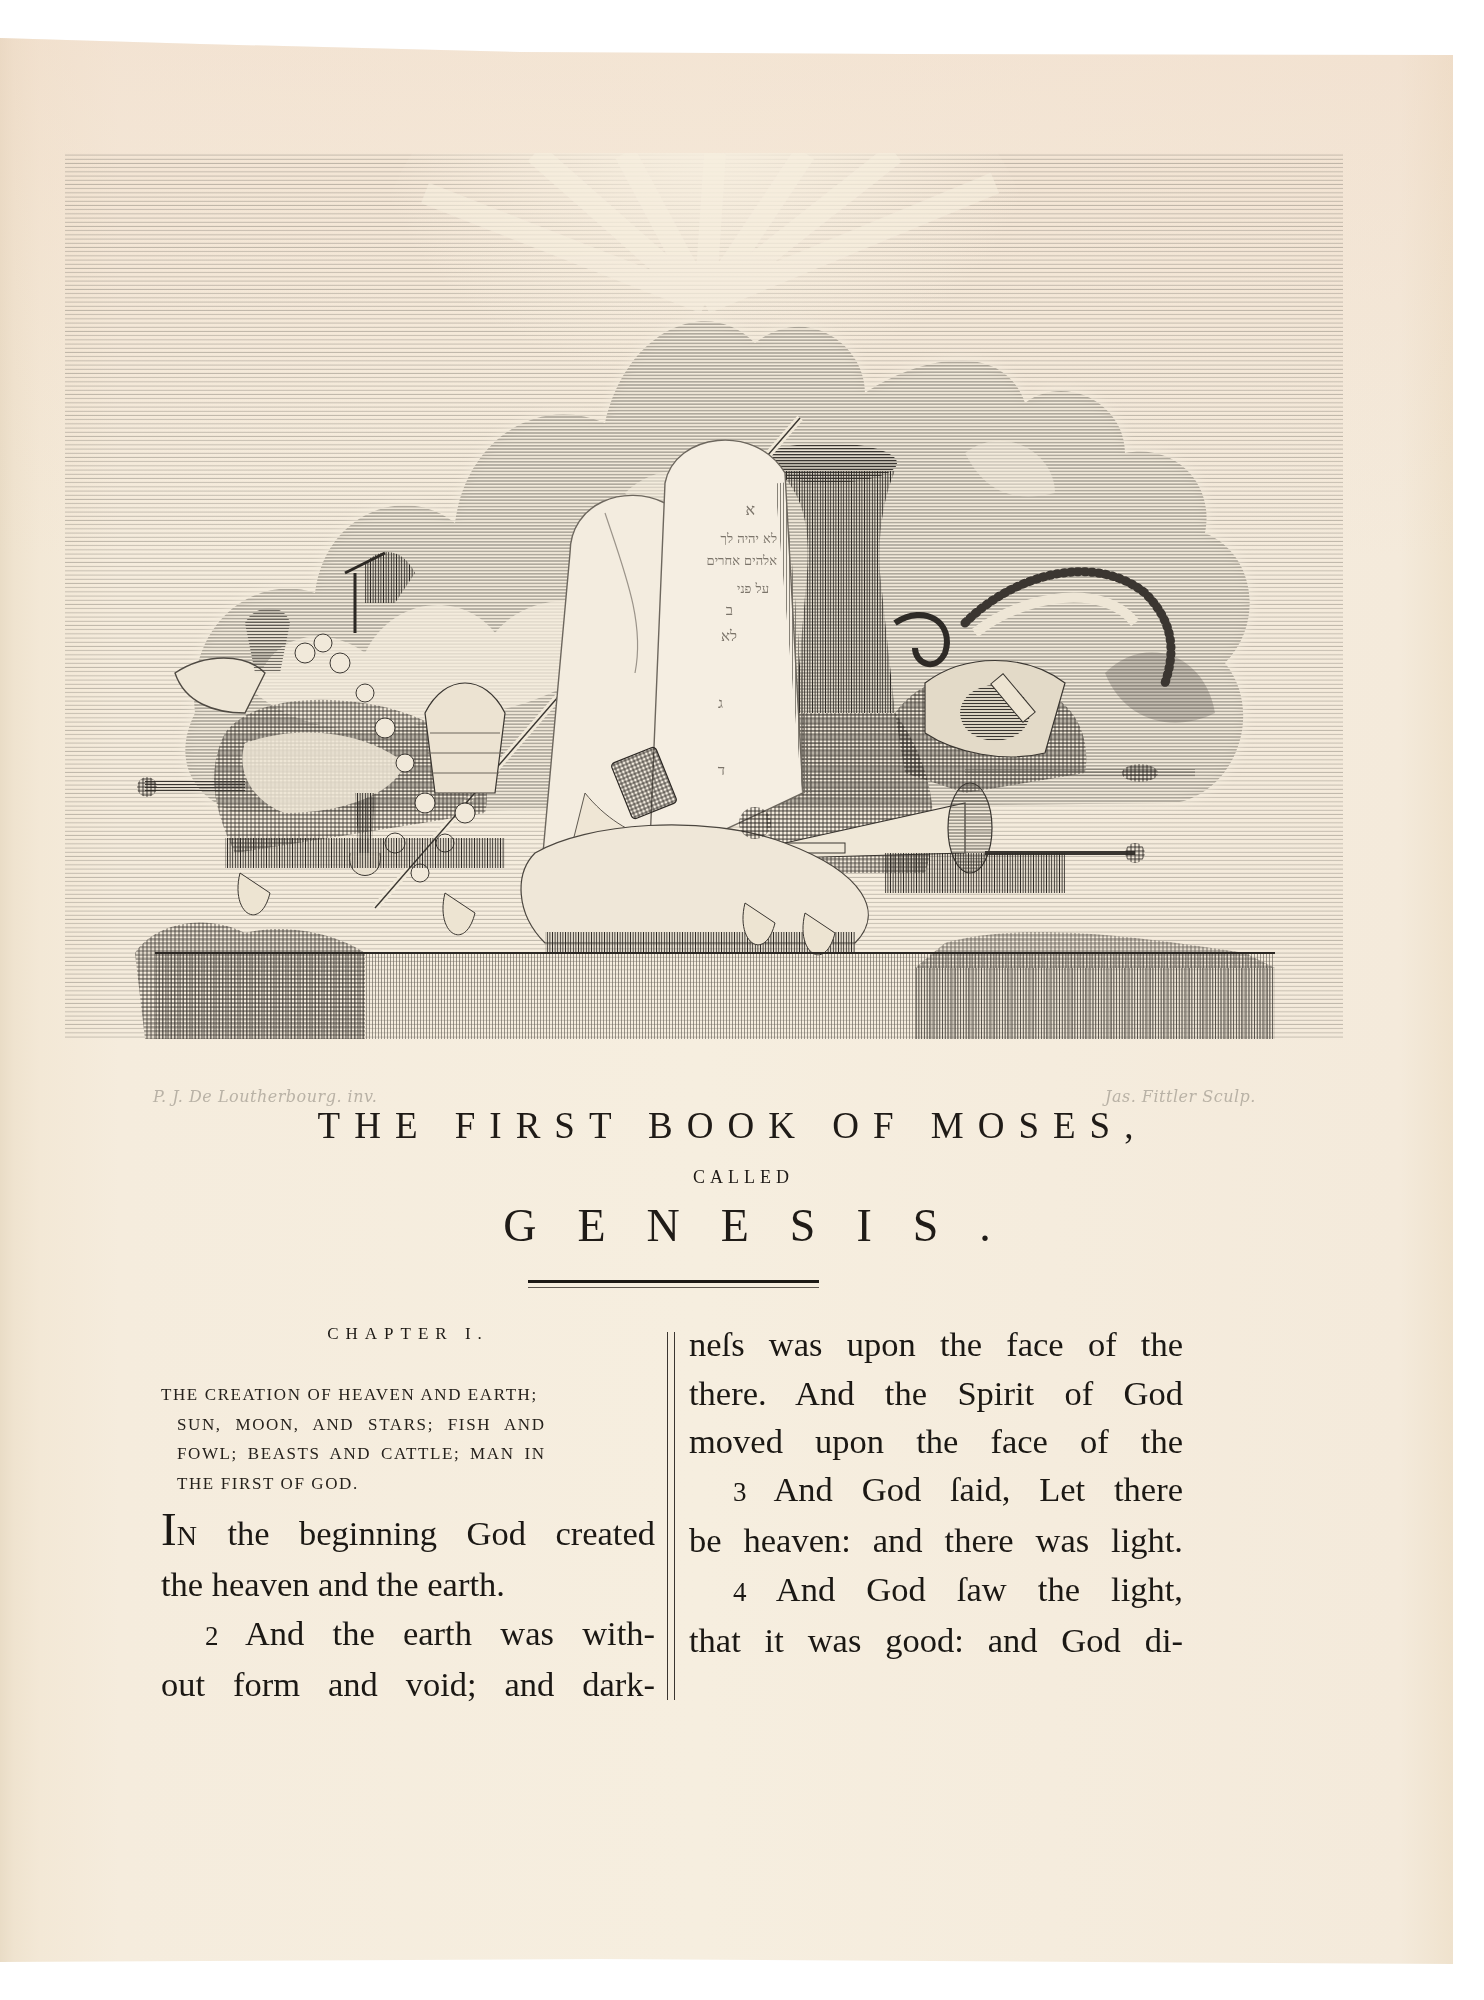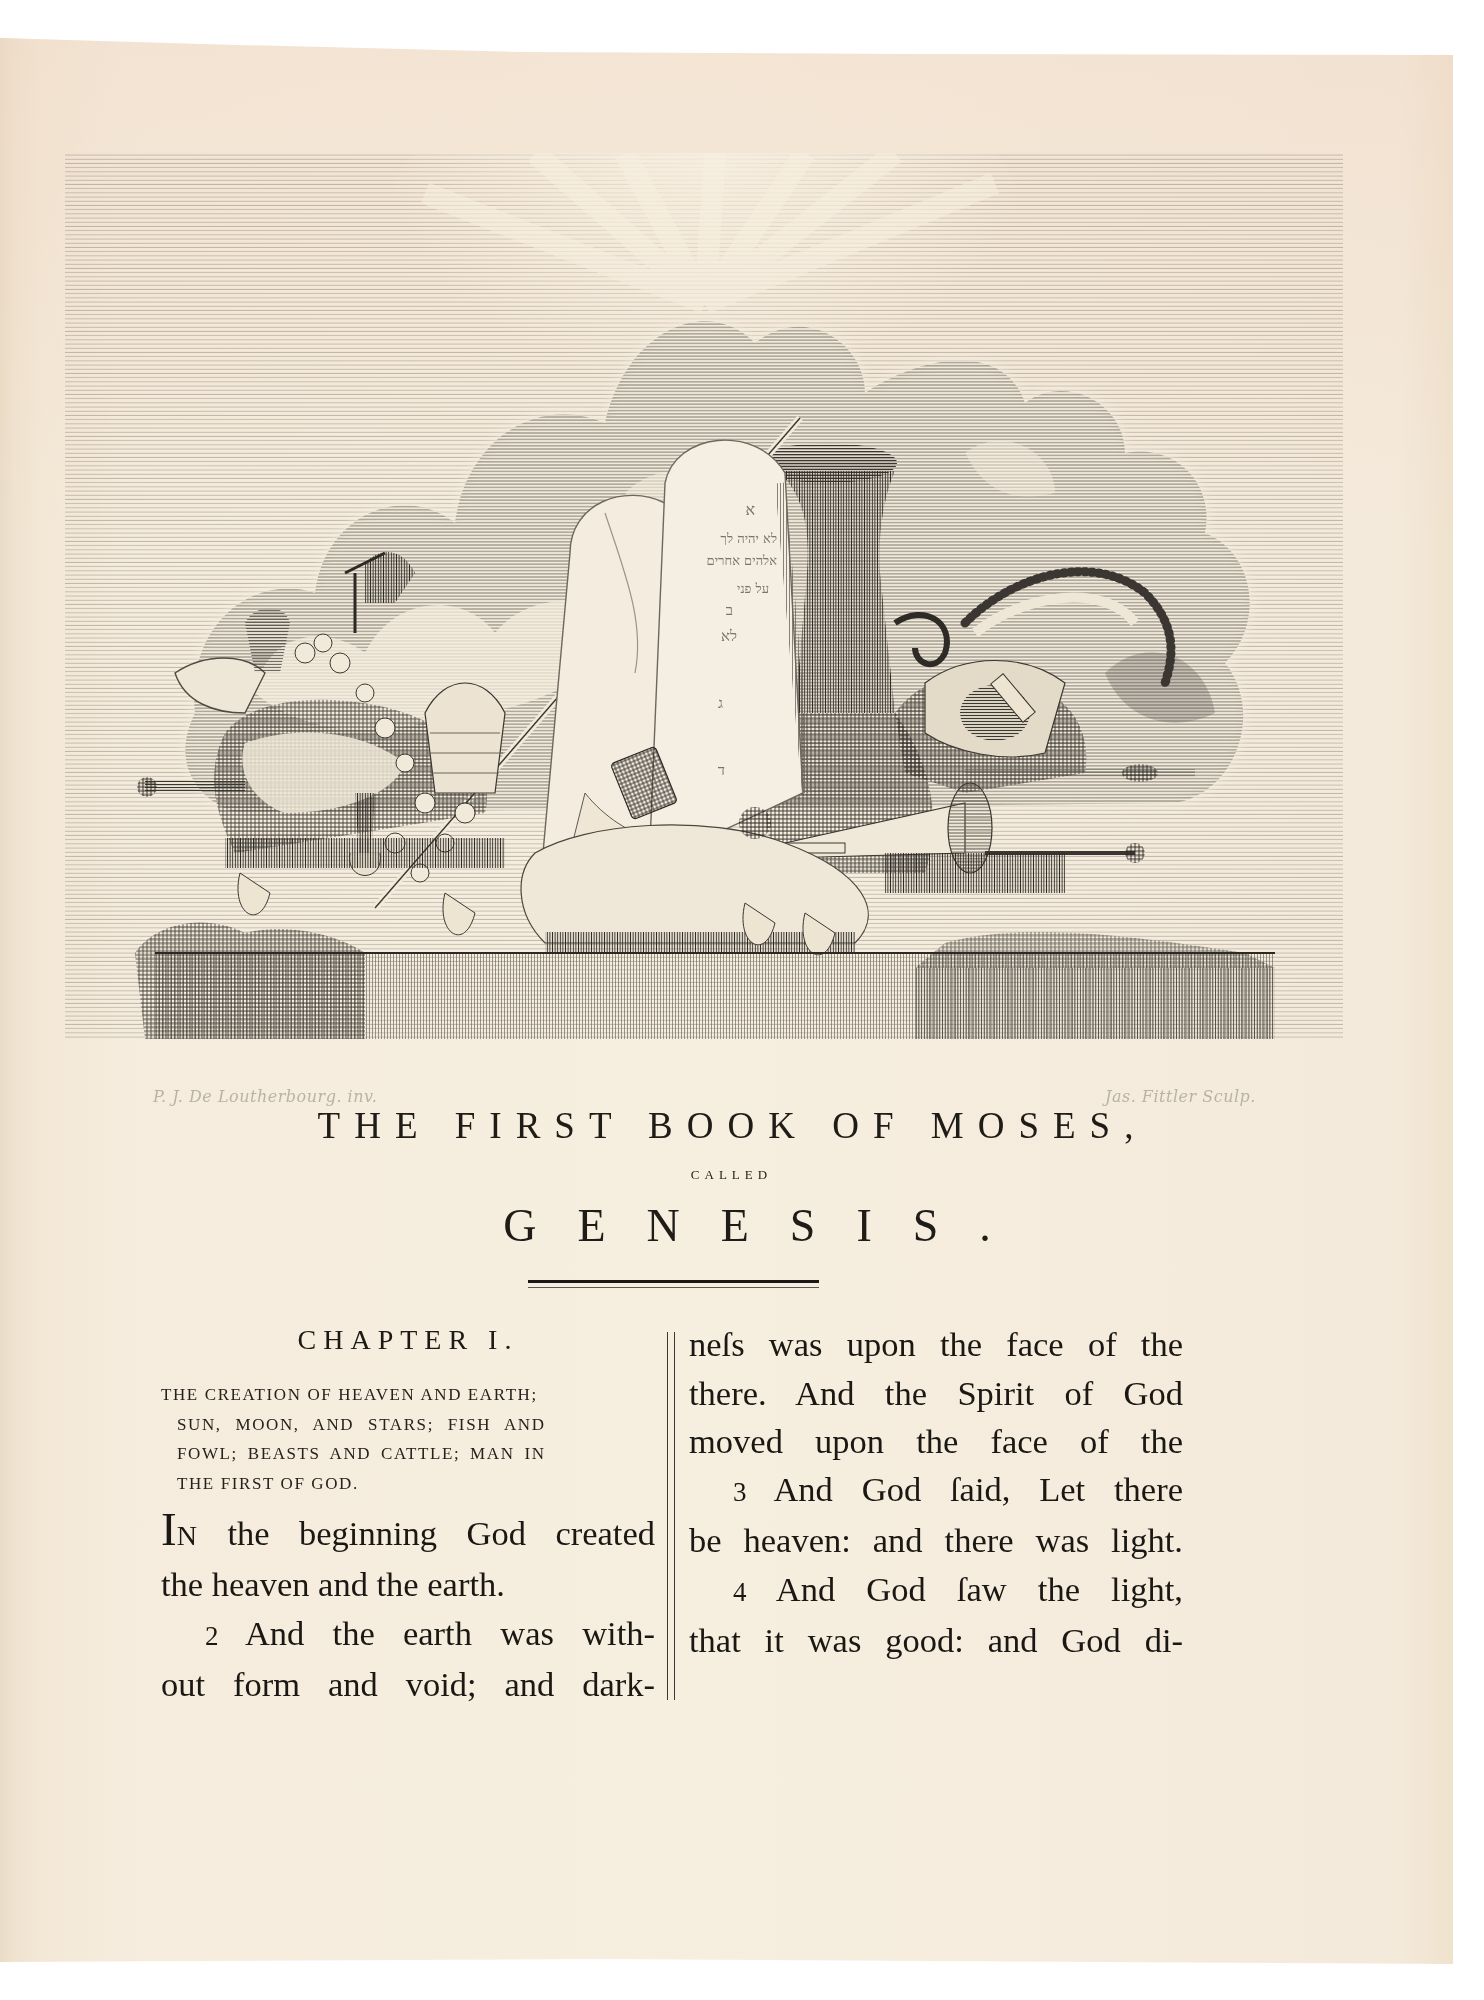--- a/index.html
+++ b/index.html
@@ -29,39 +29,39 @@
   .credit.left { left: 153px; }
   .credit.right { left: 1105px; }
   .title-line {
     position: absolute; left: 0; width: 1453px; text-align: center; color: #1f1b17;
   }
   .title-main {
     top: 1104px; font-size: 37px; letter-spacing: 14px; padding-left: 6px;
     font-family: "Liberation Serif", serif;
   }
   .title-called {
-    top: 1167px; font-size: 13px; letter-spacing: 5px; padding-left: 5px;
+    top: 1167px; font-size: 18px; letter-spacing: 5px; padding-left: 17px;
   }
   .title-book {
     top: 1199px; font-size: 46px; letter-spacing: 41px; padding-left: 41px;
   }
   .rule {
     position: absolute; left: 528px; width: 291px;
   }
   .rule.thick { top: 1280px; height: 3px; background: #1c1915; }
   .rule.thin { top: 1287px; height: 1px; background: #5e5850; }
 
   .col {
     position: absolute; top: 1320px;
   }
   .col-left { left: 161px; width: 494px; }
   .col-right { left: 689px; width: 494px; }
 
   .chapter-heading {
-    text-align: center; font-size: 28px; letter-spacing: 7px;
+    text-align: center; font-size: 17px; letter-spacing: 7px;
     margin: 4px 0 0 0; height: 46px; padding-left: 0px;
   }
   .summary {
     font-size: 17px; letter-spacing: 1.6px; line-height: 29.7px;
     text-align: justify; text-align-last: left;
     margin: 10px 0 0 0; color: #25211c;
   }
   .summary .l { display: block; white-space: nowrap; }
   .summary .indent { padding-left: 16px; }
   .verse {

